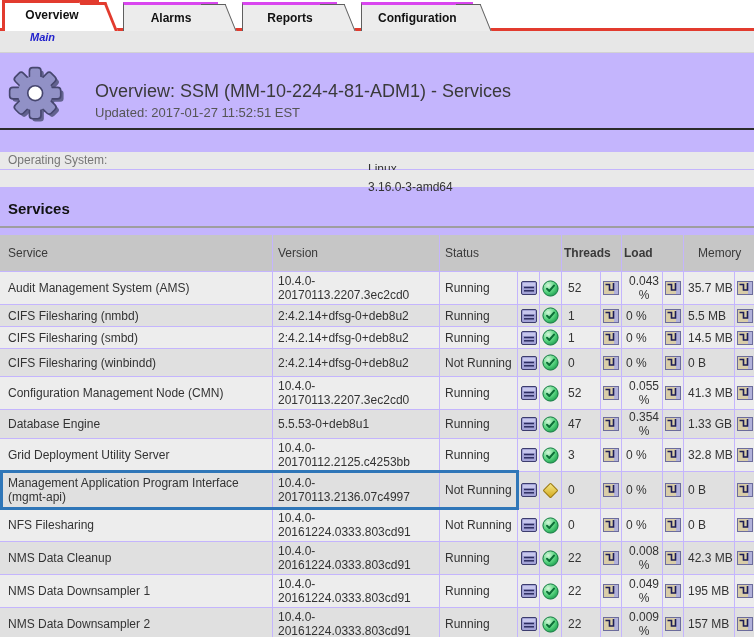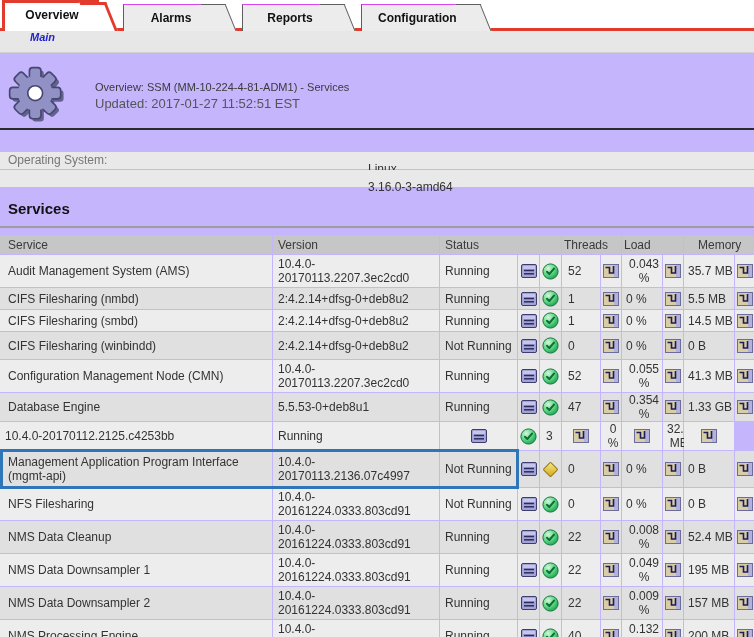--- a/index.html
+++ b/index.html
@@ -4,59 +4,59 @@
 <style>
   html,body{margin:0;padding:0;background:#fff;}
   #page{position:relative;width:754px;height:637px;overflow:hidden;background:#c4b5fd;
         font-family:"Liberation Sans","DejaVu Sans",sans-serif;color:#333;}
 
   
   .tabstrip{position:relative;height:31px;background:#fff;}
   .tabstrip .redline{position:absolute;left:0;right:0;bottom:0;height:3px;background:#e23b2e;}
   .tabs{position:absolute;left:2px;top:0;display:flex;align-items:flex-end;height:31px;}
   .tab{position:relative;height:26px;line-height:26px;padding:0 16px;margin-right:24px;
-       background:#ececec;border-top:1px solid #d946ef;border-left:1px solid #5f5f5f;
+       background:#ececec;border-top:3px solid #d946ef;border-left:1px solid #5f5f5f;
        font-size:12px;font-weight:bold;color:#111;min-width:62px;text-align:center;cursor:pointer;z-index:1;}
   .tab:after{content:"";position:absolute;top:-1px;bottom:0;right:-13px;width:24px;background:#ececec;
        border-top:1px solid #5f5f5f;border-right:1px solid #5f5f5f;transform:skewX(22deg);z-index:-1;}
   .tab.active{background:#fff;border-top:3px solid #e23b2e;border-left:3px solid #e23b2e;
        height:28px;line-height:25px;z-index:3;}
   .tab.active:after{background:#fff;border-top:3px solid #e23b2e;border-right:3px solid #e23b2e;}
 
   
   .mainbar{height:21px;background:#e7e7e7;border-bottom:1px solid #d2d2d2;display:flex;align-items:flex-start;font-style:italic;}
   .mainbar a{margin-left:30px;font-size:11px;font-weight:bold;color:#2222cc;text-decoration:none;cursor:pointer;}
 
   
   .pagehead{display:flex;padding:13px 0 0 8px;}
   .gear{width:56px;height:56px;flex:0 0 56px;}
   .headtext{margin-left:31px;padding-top:15px;}
-  .title{font-size:11px;color:#3a3a3a;}
+  .title{font-size:18px;color:#3a3a3a;}
   .updated{font-size:13px;color:#555;margin-top:3px;}
   .blackrule{height:2px;background:#2b2b2b;margin-top:6px;}
 
   
   .os{margin-top:22px;}
   .os .osrow{background:#e9e9e9;height:17px;position:relative;margin-bottom:1px;font-size:12px;}
   .os .oslabel{position:absolute;left:8px;top:1px;color:#767676;}
   .os .osval{position:absolute;left:368px;top:10px;color:#333;}
 
   
   .svchead{margin:13px 0 0 8px;font-size:15px;font-weight:bold;color:#111;}
   .grayrule{height:2px;background:#9e9e9e;margin-top:9px;}
 
   
   .tbl{margin-top:7px;font-size:12px;}
   .grid{position:relative;display:grid;grid-template-columns:272px 166px 77px 21px 21px 38px 20px 40px 20px 50px 19px;
         column-gap:1px;margin-bottom:1px;}
   .cell{display:flex;align-items:center;line-height:14px;}
-  .hdr .cell{background:#c6c6c6;height:19px;color:#3a3a3a;}
+  .hdr .cell{background:#c6c6c6;height:36px;color:#3a3a3a;}
   .row.odd  .cell{background:#ededed;}
   .row.even .cell{background:#e0e0e0;}
-  .pl8{padding-left:8px;} .pl5{padding-left:5px;} .pl4{padding-left:4px;text-align:center;} .pl2{padding-left:2px;}
+  .pl8{padding-left:8px;} .pl5{padding-left:5px;} .pl4{padding-left:4px;text-align:center;} .pl2{padding-left:2px;font-weight:bold;}
   .pl14{padding-left:14px;} .pl6{padding-left:6px;}
   .span3{grid-column:span 3;} .span2{grid-column:span 2;}
   .ver{word-break:break-word;overflow-wrap:anywhere;padding-right:6px;}
   .icn{display:flex;align-items:center;justify-content:center;}
   .hibox{position:absolute;left:0;top:-2px;bottom:-2px;width:513px;border:3px solid #2f76b8;
          z-index:2;pointer-events:none;}
 </style>
 </head>
 <body>
 
@@ -420,20 +420,21 @@
           <div class="cell pl4">1.33 GB</div>
           <div class="cell icn">
             <svg width="16" height="14" viewBox="0 0 16 14">
  <rect x="0.5" y="0.5" width="15" height="13" fill="#d9cda8" stroke="#6c6c9c"></rect>
  <rect x="11" y="1" width="4" height="12" fill="#b2b2da"></rect>
  <path d="M2.5 3.5 h4 v5.5 h4 v-7" fill="none" stroke="#1d1d55" stroke-width="1.6"></path>
             </svg>
           </div>
         </div>
         <div class="grid row odd">
+          <div class="cell pl8" style="min-height:32px">Grid Deployment Utility Server</div>
           <div class="cell pl5 ver">10.4.0-20170112.2125.c4253bb</div>
           <div class="cell pl5">Running</div>
           <div class="cell icn">
             <svg width="16" height="14" viewBox="0 0 16 14">
  <rect x="0.5" y="0.5" width="15" height="13" rx="1.5" fill="#a3a3d6" stroke="#3c3c6e"></rect>
  <rect x="2" y="2" width="12" height="3" fill="#c6c6ec"></rect>
  <line x1="3" y1="6.5" x2="13" y2="6.5" stroke="#2c2c60" stroke-width="1.5"></line>
  <line x1="3" y1="9.8" x2="13" y2="9.8" stroke="#2c2c60" stroke-width="1.5"></line>
             </svg>
           </div>
@@ -610,21 +611,21 @@
             </svg>
           </div>
           <div class="cell pl4">0.008 %</div>
           <div class="cell icn">
             <svg width="16" height="14" viewBox="0 0 16 14">
  <rect x="0.5" y="0.5" width="15" height="13" fill="#d9cda8" stroke="#6c6c9c"></rect>
  <rect x="11" y="1" width="4" height="12" fill="#b2b2da"></rect>
  <path d="M2.5 3.5 h4 v5.5 h4 v-7" fill="none" stroke="#1d1d55" stroke-width="1.6"></path>
             </svg>
           </div>
-          <div class="cell pl4">52.4 MB</div>
+          <div class="cell pl4">42.3 MB</div>
           <div class="cell icn">
             <svg width="16" height="14" viewBox="0 0 16 14">
  <rect x="0.5" y="0.5" width="15" height="13" fill="#d9cda8" stroke="#6c6c9c"></rect>
  <rect x="11" y="1" width="4" height="12" fill="#b2b2da"></rect>
  <path d="M2.5 3.5 h4 v5.5 h4 v-7" fill="none" stroke="#1d1d55" stroke-width="1.6"></path>
             </svg>
           </div>
         </div>
         <div class="grid row odd">
           <div class="cell pl8" style="min-height:32px">NMS Data Downsampler 1</div>

